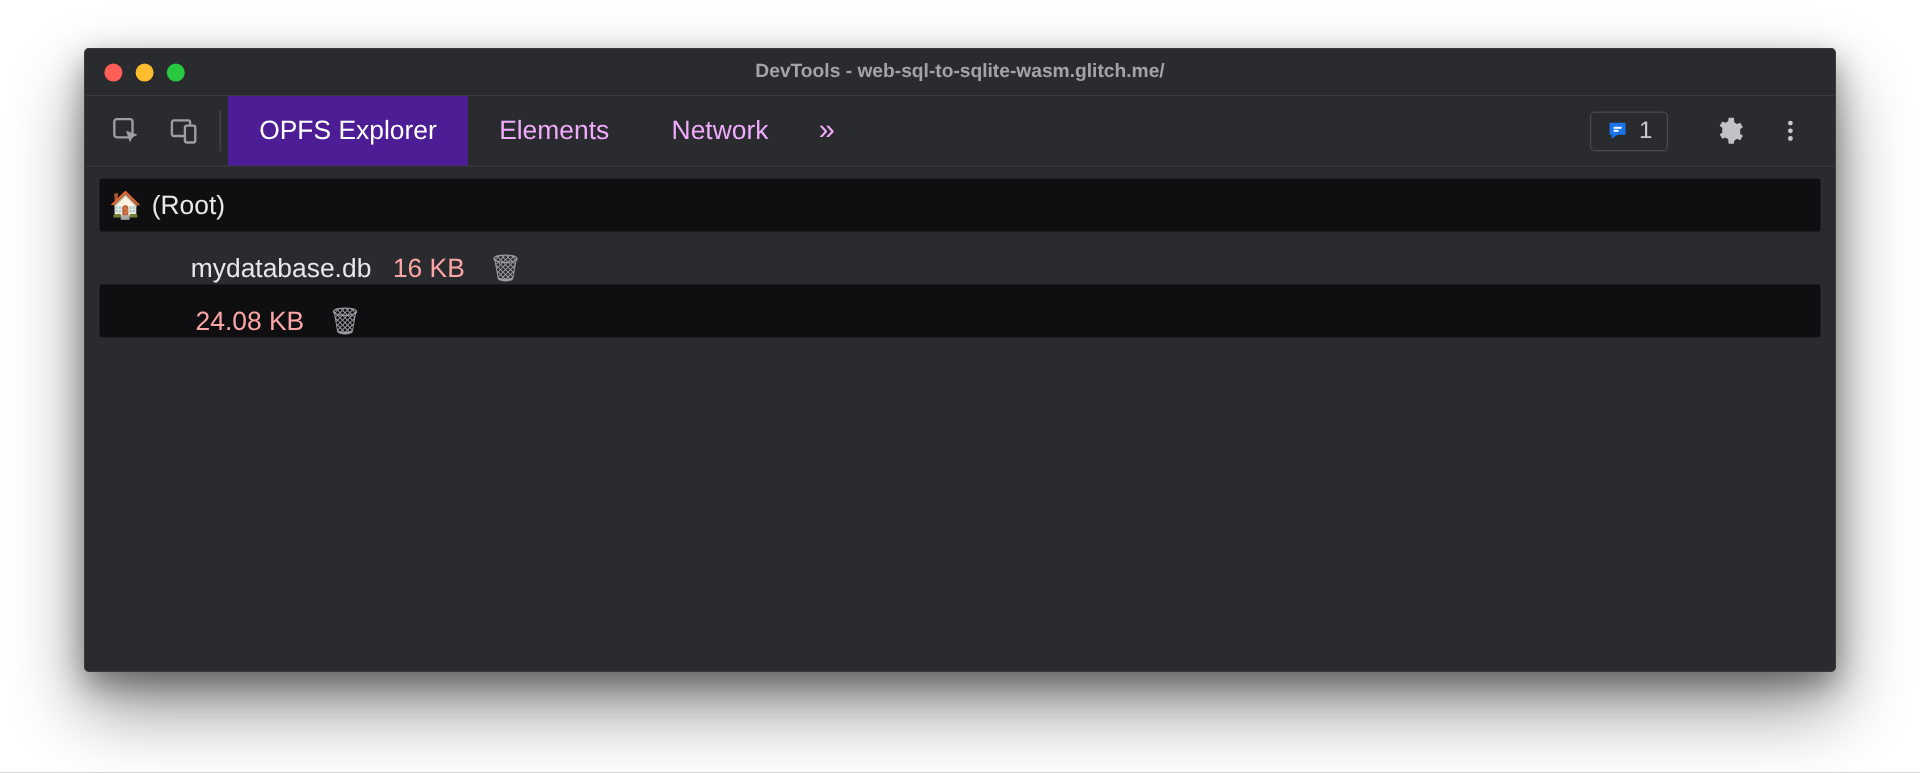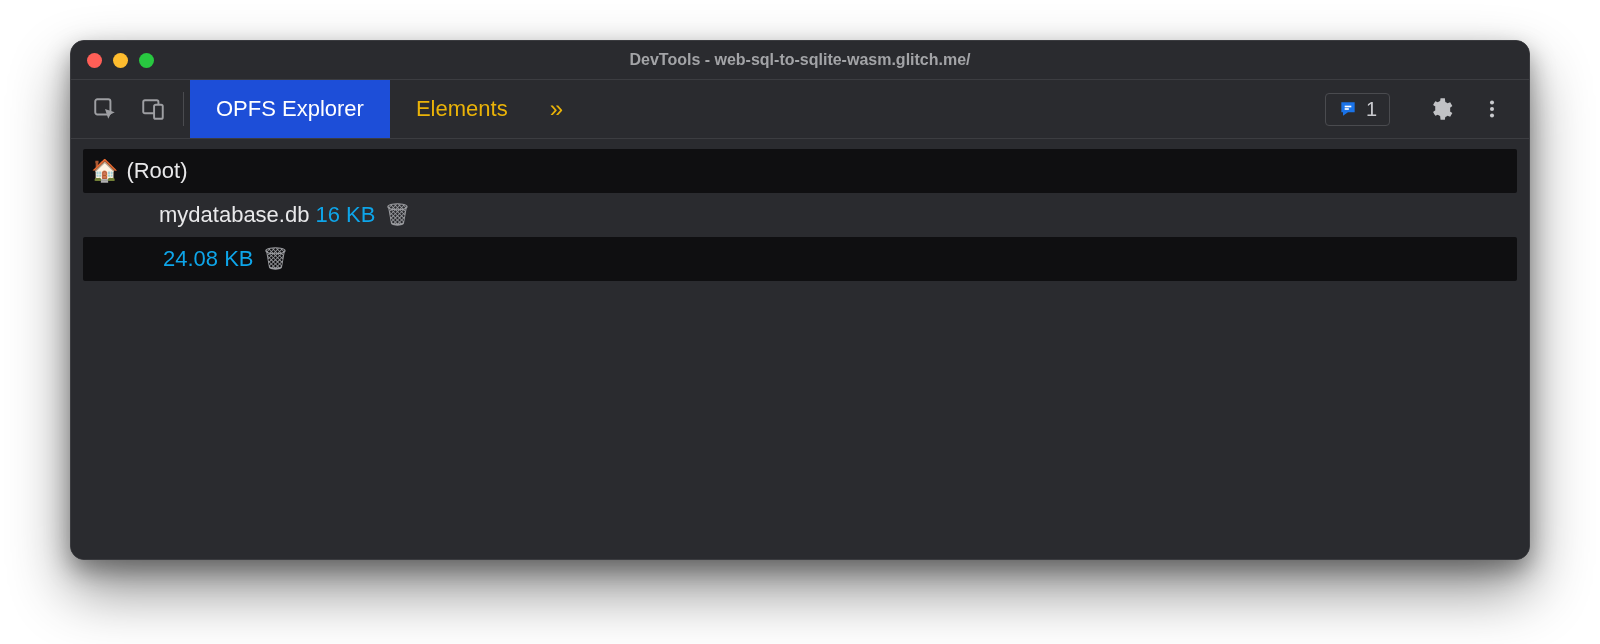--- a/index.html
+++ b/index.html
@@ -9,21 +9,21 @@
     background: #ffffff;
     font-family: -apple-system, BlinkMacSystemFont, "Segoe UI", Helvetica, Arial, sans-serif;
     display: flex;
     align-items: flex-start;
     justify-content: center;
     padding-top: 40px;
   }
   .window {
     width: 1460px;
     background: #2a2b2f;
-    border-radius: 14px;
+    border-radius: 4px;
     box-shadow: 0 30px 60px rgba(0,0,0,0.45), 0 10px 25px rgba(0,0,0,0.35);
     overflow: hidden;
     border: 1px solid #3a3b3f;
   }
   .titlebar {
     height: 38px;
     background: #2a2b2f;
     display: flex;
     align-items: center;
     padding: 0 16px;
@@ -72,27 +72,27 @@
     margin: 12px 6px;
   }
   .tabs {
     display: flex;
     align-items: stretch;
   }
   .tab {
     display: flex;
     align-items: center;
     padding: 0 26px;
-    color: #eab308;
+    color: #f0abfc;
     font-size: 22px;
     cursor: pointer;
     white-space: nowrap;
   }
   .tab.active {
-    background: #1d4ed8;
+    background: #4c1d95;
     color: #ffffff;
     font-weight: 500;
   }
   .spacer { flex: 1; }
   .right-tools {
     display: flex;
     align-items: center;
     gap: 10px;
     padding-right: 6px;
   }
@@ -128,23 +128,23 @@
     height: 44px;
     font-size: 22px;
     color: #e8e8ea;
     border-radius: 2px;
     padding: 0 8px;
   }
   .row.dark {
     background: #0f0f11;
   }
   .root-row { gap: 8px; }
-  .file-row { gap: 2px; padding-left: 76px; }
+  .file-row { gap: 14px; padding-left: 76px; align-items: flex-end; }
   .file-name { color: #e8e8ea; }
-  .file-size { color: #0ea5e9; margin-left: 4px; }
+  .file-size { color: #fca5a5; margin-left: 4px; }
   .trash-icon { color: #9a9b9f; margin-left: 6px; cursor: pointer; display:flex; align-items:center;}
   .home-emoji { font-size: 22px; }
 </style>
 </head>
 <body>
 
 <div class="window">
 
   <div class="titlebar">
     <div class="traffic">
@@ -169,20 +169,23 @@
       </svg>
     </div>
     <div class="sep"></div>
 
     <div class="tabs">
       <div class="tab active">
         <span>OPFS Explorer</span>
       </div>
       <div class="tab">
         <span>Elements</span>
+      </div>
+      <div class="tab">
+        <span>Network</span>
       </div>
       <div class="tab" style="padding:0 16px;font-size:24px;">
         <span>»</span>
       </div>
     </div>
 
     <div class="spacer"></div>
 
     <div class="right-tools">
       <div class="issues-badge">

